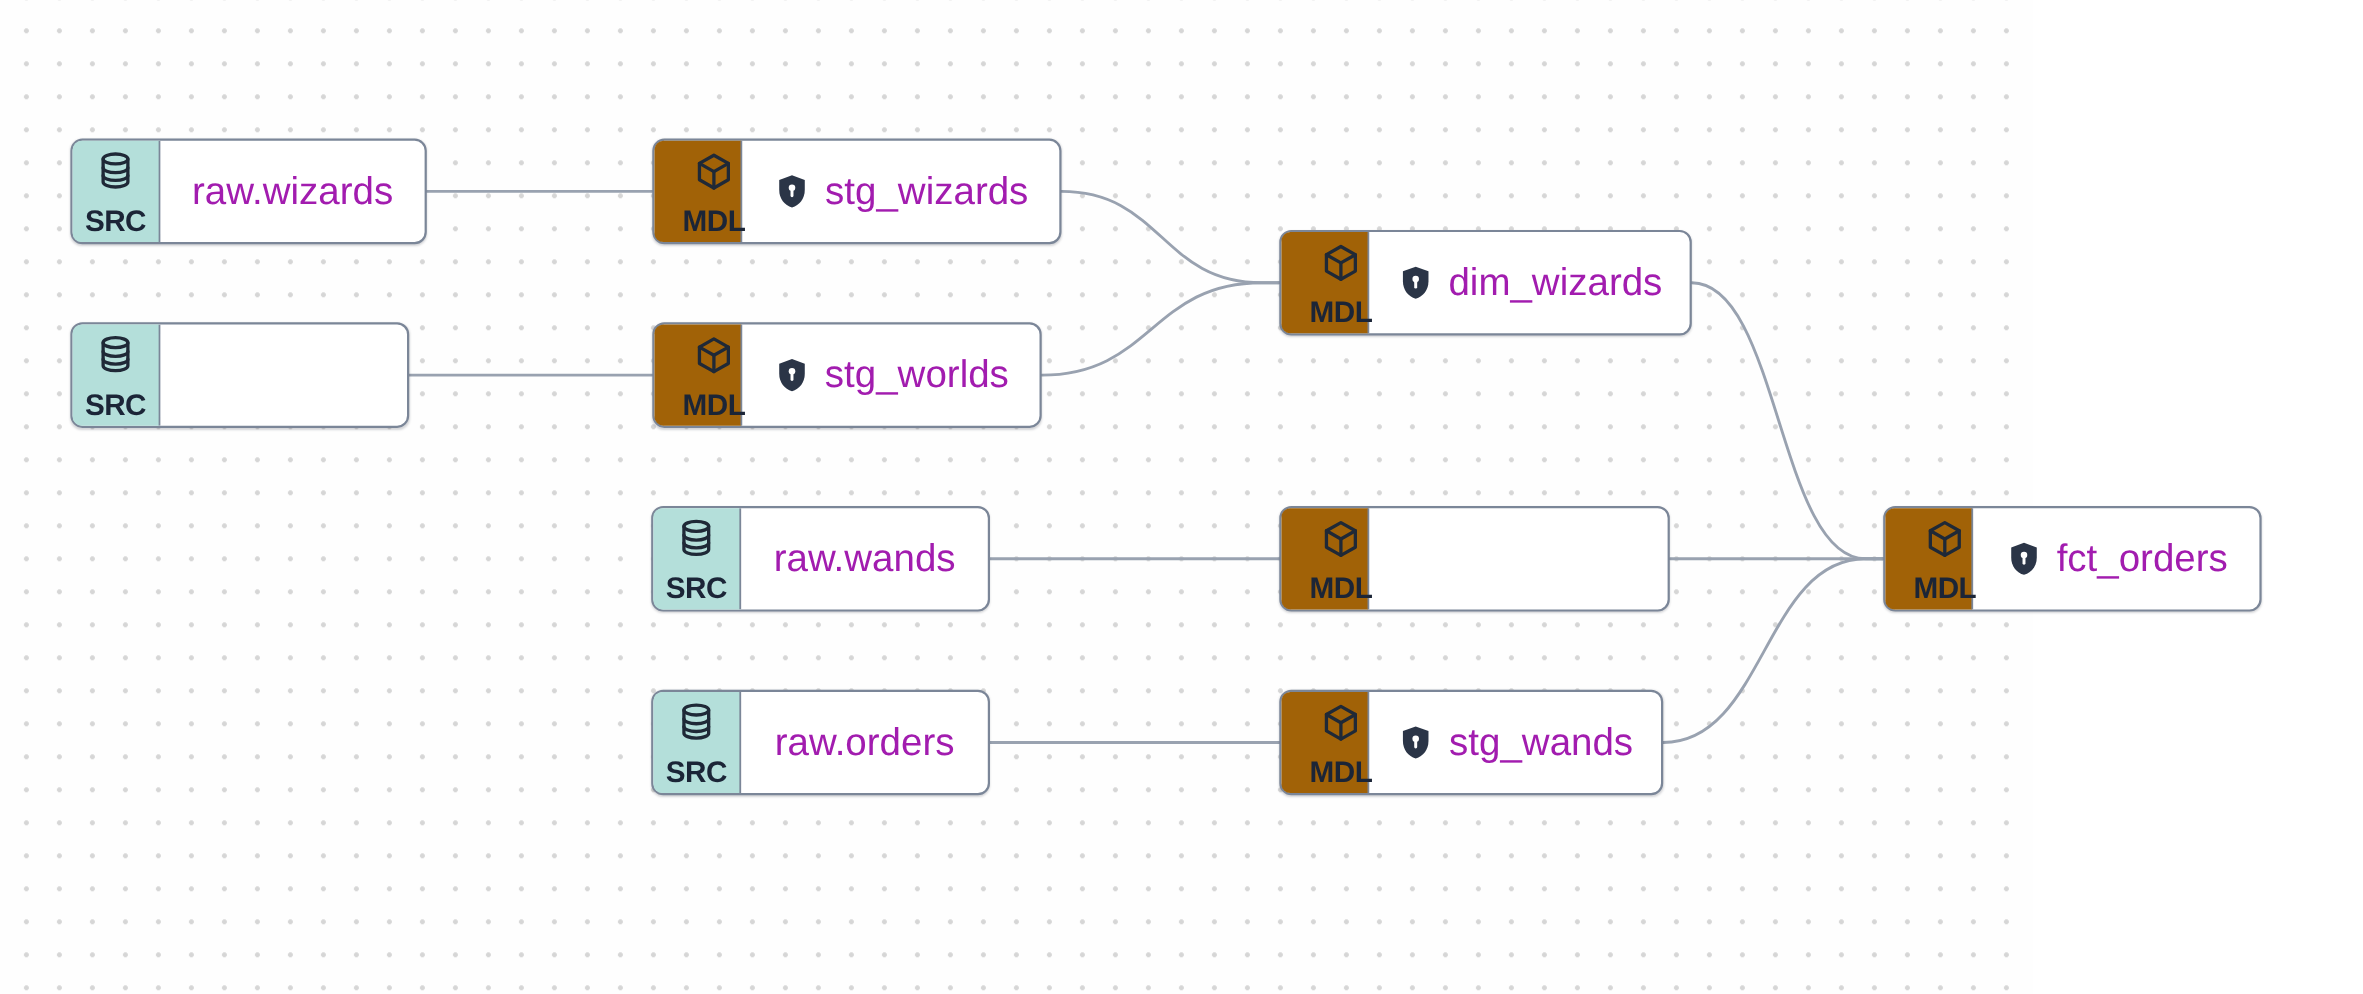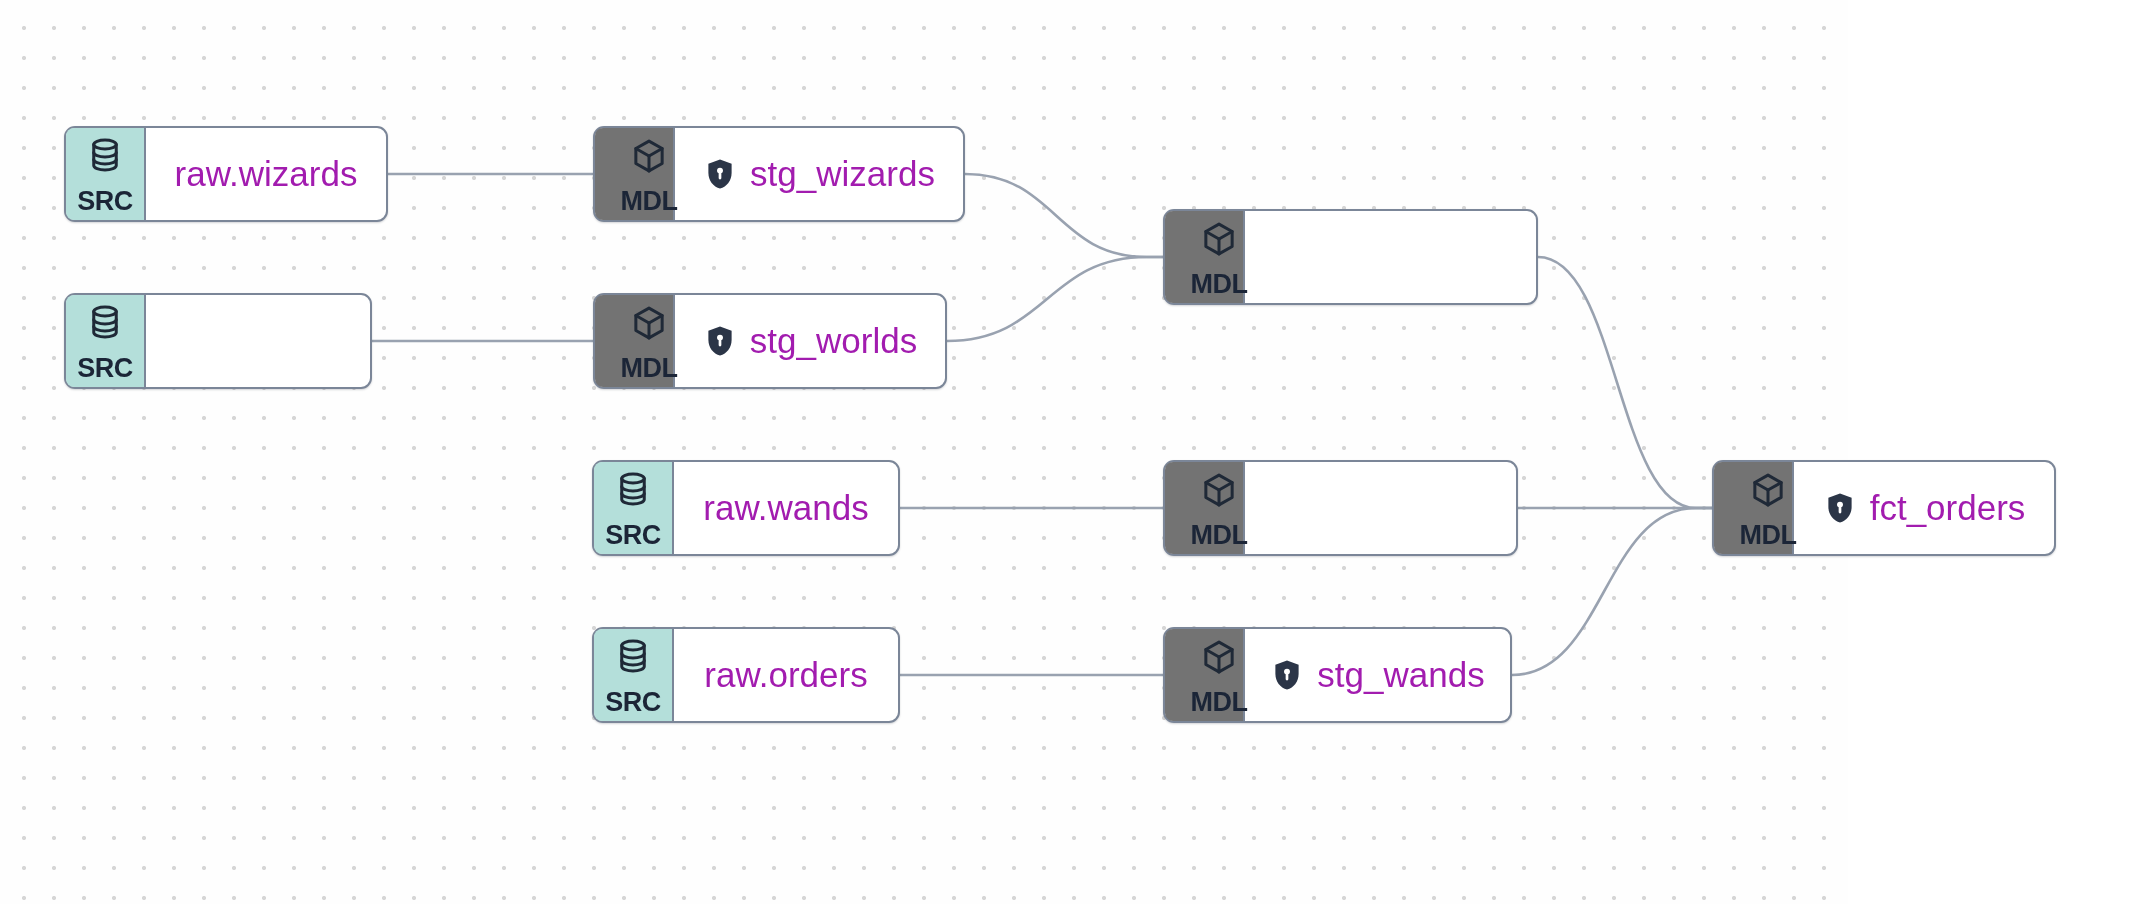--- a/index.html
+++ b/index.html
@@ -51,21 +51,21 @@
     display: flex;
     flex-direction: column;
     align-items: center;
     justify-content: space-between;
     padding: 9px 0 5px 0;
     box-sizing: border-box;
     border-right: 2.5px solid #7b8698;
     border-radius: 8px 0 0 8px;
   }
   .node.src .badge { background: #b4dfda; }
-  .node.mdl .badge { background: #737373; padding-left: 30px; }
+  .node.mdl .badge { background: #a16207; padding-left: 30px; }
   .badge-label {
     font-size: 27px;
     font-weight: 600;
     letter-spacing: -0.5px;
     color: #1b2537;
     line-height: 1;
   }
   .badge-icon svg { display: block; }
   .body {
     flex: 1 1 auto;
@@ -210,20 +210,30 @@
     <div class="badge">
       <span class="badge-icon">
           <svg width="38" height="38" viewBox="0 0 24 24" fill="none" stroke="#1f2937" stroke-width="1.9" stroke-linecap="round" stroke-linejoin="round">
             <path d="M12 2.6l8.3 4.7v9.4L12 21.4l-8.3-4.7V7.3z"></path>
             <path d="M3.7 7.3L12 12l8.3-4.7"></path>
             <path d="M12 12v9.4"></path>
           </svg>
         </span>
       <span class="badge-label">MDL</span>
     </div>
+    <div class="body">
+      <span class="shield">
+          <svg width="34" height="34" viewBox="0 0 24 24">
+            <path fill="#2b3547" d="M12 1.7l8.2 3v6.4c0 5.6-3.4 9.8-8.2 11.2C7.2 20.9 3.8 16.7 3.8 11.1V4.7z"></path>
+            <circle cx="12" cy="9.6" r="2.1" fill="#ffffff"></circle>
+            <rect x="11.05" y="10.8" width="1.9" height="5" rx="0.95" fill="#ffffff"></rect>
+          </svg>
+        </span>
+      <span class="node-label">dim_wizards</span>
+    </div>
   </div>
     <div class="node mdl" style="left: 1163px; top: 460px; width: 355px; height: 96px;">
     <div class="badge">
       <span class="badge-icon">
           <svg width="38" height="38" viewBox="0 0 24 24" fill="none" stroke="#1f2937" stroke-width="1.9" stroke-linecap="round" stroke-linejoin="round">
             <path d="M12 2.6l8.3 4.7v9.4L12 21.4l-8.3-4.7V7.3z"></path>
             <path d="M3.7 7.3L12 12l8.3-4.7"></path>
             <path d="M12 12v9.4"></path>
           </svg>
         </span>

